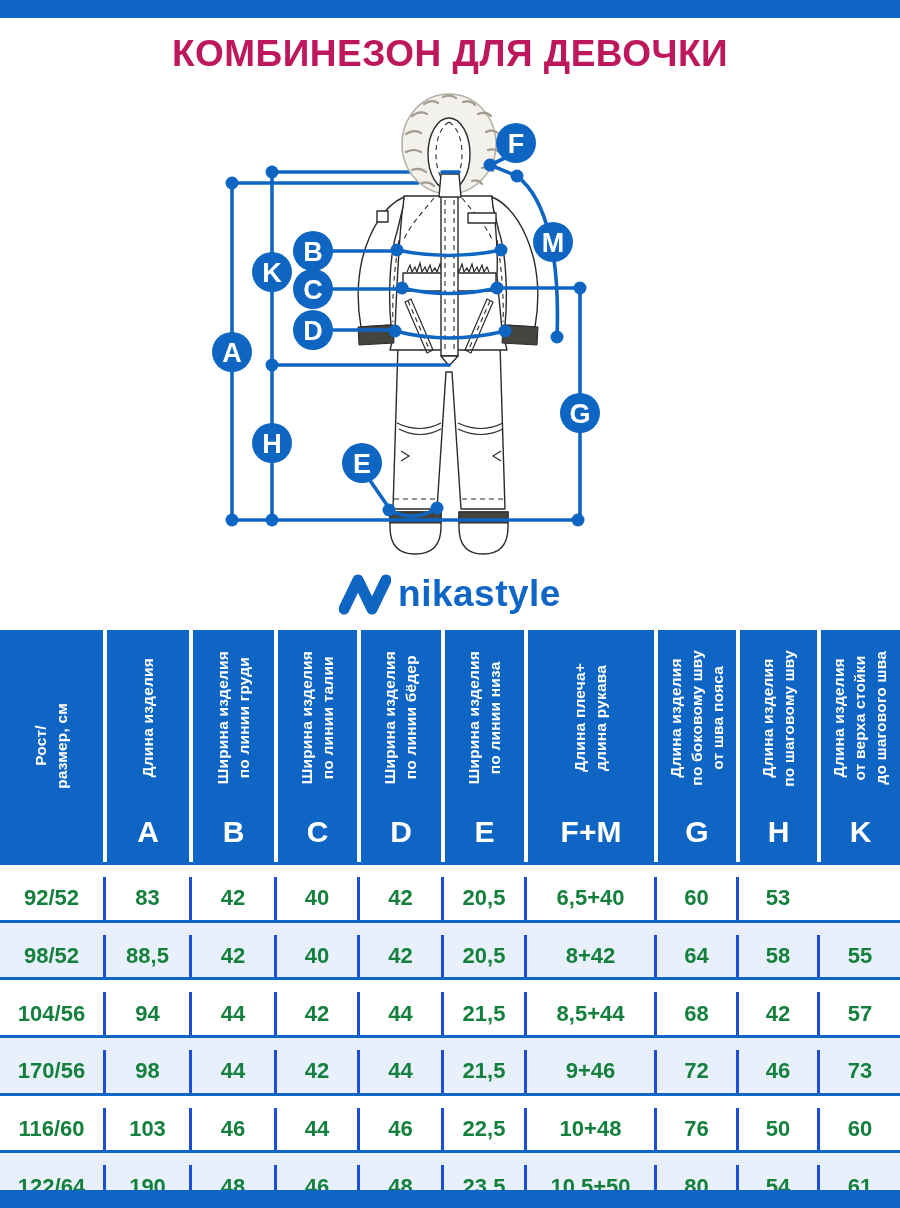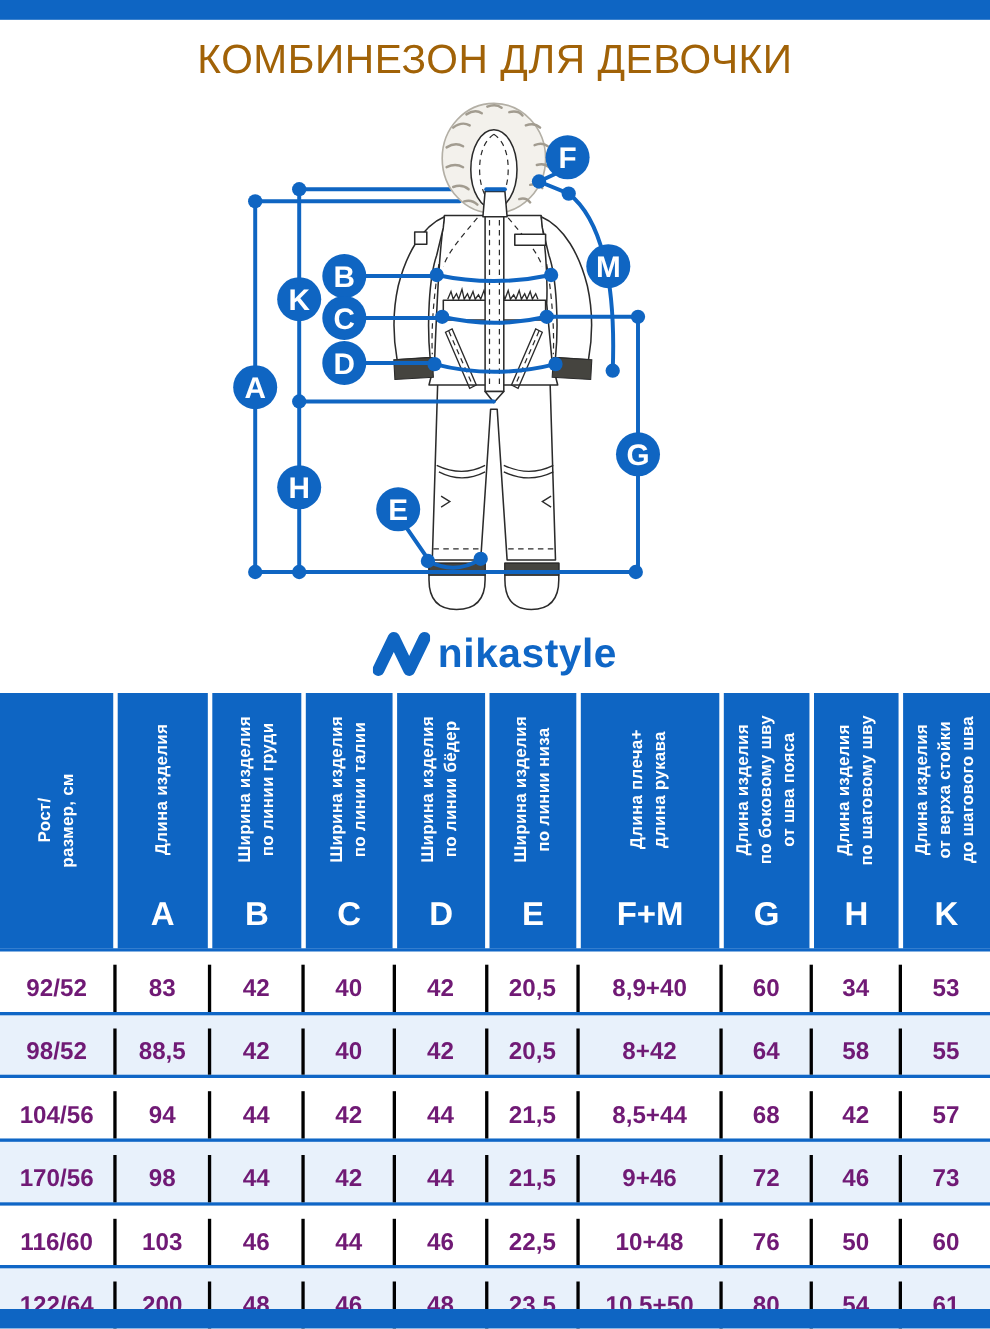--- a/index.html
+++ b/index.html
@@ -5,21 +5,21 @@
   html,body { margin:0; padding:0; background:#ffffff; }
   .page {
     position:relative; width:900px; height:1208px; overflow:hidden;
     background:#ffffff;
     font-family:"Liberation Sans","DejaVu Sans",sans-serif;
   }
   .topbar    { position:absolute; left:0; top:0; width:900px; height:18px; background:#0e65c3; }
   .bottombar { position:absolute; left:0; top:1190px; width:900px; height:18px; background:#0e65c3; }
   .title {
     position:absolute; left:0; top:33px; width:900px; text-align:center;
-    font-size:37px; font-weight:400; color:#a16207; letter-spacing:0.5px;
+    font-size:37px; font-weight:700; color:#be185d; letter-spacing:0.5px;
   }
   .diagram-wrap { position:absolute; left:0; top:88px; width:900px; height:482px; }
   .logo {
     position:absolute; left:0; top:568px; width:900px; height:52px;
     display:flex; align-items:center; justify-content:center; gap:7px;
   }
   .logo-text { font-size:37px; font-weight:800; color:#0f66c6; letter-spacing:0.5px; }
 
   
   .size-table { position:absolute; left:0; top:630px; width:900px; }
@@ -40,23 +40,23 @@
     font-size:15.5px; font-weight:700; line-height:1.35; letter-spacing:0.2px;
   }
   .hletter {
     height:52px; display:flex; align-items:center; justify-content:center;
     font-size:30px; font-weight:800; padding-bottom:4px;
   }
   .tbody .trow { height:54.66px; border-top:3px solid #0f66c6; }
   .trow.alt { background:#e8f1fb; }
   .tcell {
     display:flex; align-items:center; justify-content:center;
-    font-size:22px; font-weight:800; color:#701a75;margin-top:12px;
-  }
-  .tcell + .tcell { border-left:3px solid #000000; }
+    font-size:22px; font-weight:800; color:#15803d;margin-top:12px;
+  }
+  .tcell + .tcell { border-left:3px solid #1d4ed8; }
 
   
   .garm   { fill:#ffffff; stroke:#2b2b2b; stroke-width:1.4; stroke-linejoin:round; }
   .garmln { fill:none; stroke:#2b2b2b; stroke-width:1.2; }
   .dash   { fill:none; stroke:#2b2b2b; stroke-width:1.1; stroke-dasharray:5 4; }
   .darkband { fill:#45443f; stroke:#2b2b2b; stroke-width:1; }
   .fur    { fill:#f3f1ec; stroke:#b3afa5; stroke-width:1.5; }
   .furtex { fill:none; stroke:#a29c90; stroke-width:2.2; stroke-linecap:round; }
   .mline  { fill:none; stroke:#0f65c2; stroke-width:3.6; stroke-linecap:round; }
   .mdot   { fill:#0f65c2; }
@@ -332,23 +332,22 @@
     </div>
 
     <div class="tbody">
       <div class="trow">
         <div class="tcell">92/52</div>
         <div class="tcell">83</div>
         <div class="tcell">42</div>
         <div class="tcell">40</div>
         <div class="tcell">42</div>
         <div class="tcell">20,5</div>
-        <div class="tcell">8,9+40</div>
+        <div class="tcell">6,5+40</div>
         <div class="tcell">60</div>
-        <div class="tcell">34</div>
         <div class="tcell">53</div>
       </div>
       <div class="trow alt">
         <div class="tcell">98/52</div>
         <div class="tcell">88,5</div>
         <div class="tcell">42</div>
         <div class="tcell">40</div>
         <div class="tcell">42</div>
         <div class="tcell">20,5</div>
         <div class="tcell">8+42</div>
@@ -387,21 +386,21 @@
         <div class="tcell">44</div>
         <div class="tcell">46</div>
         <div class="tcell">22,5</div>
         <div class="tcell">10+48</div>
         <div class="tcell">76</div>
         <div class="tcell">50</div>
         <div class="tcell">60</div>
       </div>
       <div class="trow alt">
         <div class="tcell">122/64</div>
-        <div class="tcell">200</div>
+        <div class="tcell">190</div>
         <div class="tcell">48</div>
         <div class="tcell">46</div>
         <div class="tcell">48</div>
         <div class="tcell">23,5</div>
         <div class="tcell">10,5+50</div>
         <div class="tcell">80</div>
         <div class="tcell">54</div>
         <div class="tcell">61</div>
       </div>
     </div>

